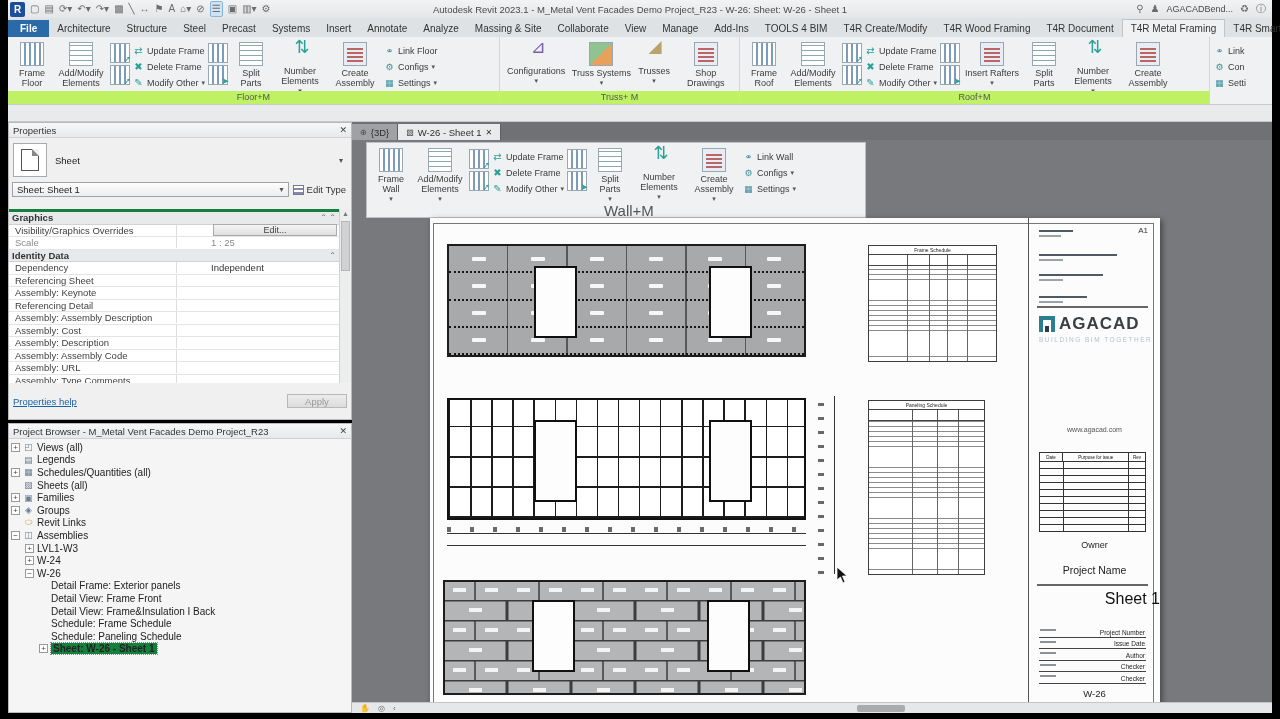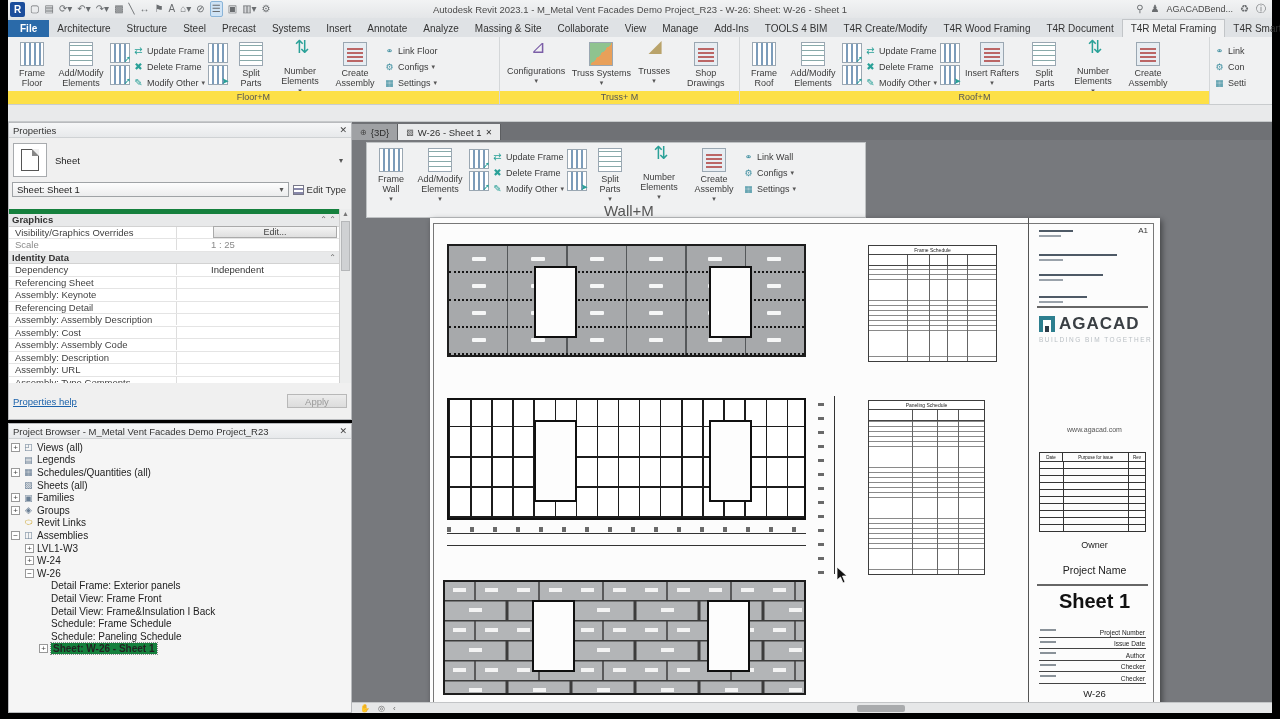--- a/index.html
+++ b/index.html
@@ -23,21 +23,21 @@
 
   
   .tabrow { left:8px; top:18px; width:1264px; height:19px; background:#dfe2e5; display:flex; align-items:flex-end; font-size:10px; color:#333; }
   .rtab { padding:3px 8px 3px 8px; white-space:nowrap; }
   .rtab.file { background:#2a6aa9; color:#fff; padding:3px 12px; font-weight:bold; }
   .rtab.active { background:#f0f1f2; border:1px solid #c2c5c8; border-bottom:none; }
 
   
   .ribbon { left:8px; top:37px; width:1264px; height:68px; background:#f0f1f2; border-bottom:1px solid #c9ccce; display:flex; overflow:hidden; }
   .rgroup { position:relative; height:100%; border-right:1px solid #d4d7d9; display:flex; align-items:flex-start; padding:3px 4px 14px 4px; gap:3px; }
-  .rgrouplabel { position:absolute; left:0; right:0; bottom:0; height:13px; font-size:9px; text-align:center; color:#555; background:#fde047; line-height:13px; }
+  .rgrouplabel { position:absolute; left:0; right:0; bottom:0; height:13px; font-size:9px; text-align:center; color:#555; background:#bef264; line-height:13px; }
   .rbtn { display:flex; flex-direction:column; align-items:center; width:52px; font-size:9px; line-height:10px; text-align:center; color:#3c3c3c; padding-top:2px; }
   .rbtn.narrow { width:40px; }
   .icb { width:24px; height:24px; border:1px solid #9aa7b2; background:repeating-linear-gradient(90deg,#fff 0 3px,#7c9cba 3px 5px); margin-bottom:2px; position:relative; }
   .icb.grid { background:repeating-linear-gradient(0deg,#fff 0 4px,#8aa 4px 5px),repeating-linear-gradient(90deg,#fff 0 4px,#7c9cba 4px 6px); }
   .icb.doc { background:#e7edf2; }
   .icb.doc::after { content:""; position:absolute; inset:3px; background:repeating-linear-gradient(0deg,#b66 0 2px,transparent 2px 4px); }
   .icb .cue { position:absolute; right:-2px; bottom:-2px; color:#2aa198; font-size:9px; line-height:9px; }
   .rstack { display:flex; flex-direction:column; gap:2px; padding-top:3px; }
   .rstack .icb { width:20px; height:20px; margin:0; }
   .rlines { display:flex; flex-direction:column; gap:1px; padding-top:3px; }
@@ -57,21 +57,21 @@
   .typesel .tico { width:34px; height:34px; background:#fff; border:1px solid #a8abae; display:flex; align-items:center; justify-content:center; }
   .sheeticon { width:18px; height:22px; border:1.5px solid #555; position:relative; background:#fff; }
   .sheeticon::after { content:""; position:absolute; right:-1px; top:-1px; border-style:solid; border-width:0 7px 7px 0; border-color:transparent #f0f0f0 #888 transparent; }
   .typesel .tname { flex:1; color:#222; }
   .typesel .ddar { padding-right:4px; color:#555; font-size:8px; }
   .instrow { display:flex; align-items:center; gap:4px; padding:0 3px 3px 3px; }
   .combo { flex:1; height:15px; background:linear-gradient(#fdfdfd,#ecedee); border:1px solid #9fa3a6; display:flex; align-items:center; padding:0 4px; color:#222; }
   .combo .ddar { margin-left:auto; font-size:8px; color:#555; }
   .edittype { display:flex; align-items:center; gap:3px; font-size:9.5px; color:#333; white-space:nowrap; padding-right:2px; }
   .etico { width:11px; height:10px; background:repeating-linear-gradient(0deg,#88a 0 2px,#fff 2px 4px); border:1px solid #778; }
-  .pgrid { position:absolute; left:0; right:12px; top:86px; bottom:18px; background:#fff; overflow:hidden; border-top:5px solid #15803d; }
+  .pgrid { position:absolute; left:0; right:12px; top:86px; bottom:18px; background:#fff; overflow:hidden; border-top:3px solid #15803d; }
   .psec { height:12.5px; background:#e8e9ea; font-weight:bold; color:#333; display:flex; align-items:center; padding:0 3px; border-bottom:1px solid #d2d2d2; }
   .psec .caret { margin-left:auto; font-size:8px; font-weight:normal; color:#666; }
   .prow { height:12.5px; display:flex; border-bottom:1px solid #e4e4e4; align-items:center; }
   .plabel { width:168px; padding-left:6px; border-right:1px solid #ddd; color:#3e3e3e; overflow:hidden; white-space:nowrap; }
   .pval { flex:1; padding-left:4px; color:#333; overflow:hidden; white-space:nowrap;margin-left:30px; }
   .editbtn { margin:1px 2px; flex:1; text-align:center; background:linear-gradient(#f4f4f4,#dfdfdf); border:1px solid #aaa; font-size:9px; color:#444; }
   .pscroll { position:absolute; right:0; top:86px; bottom:18px; width:12px; background:#eceded; border-left:1px solid #d0d0d0; font-size:7px; color:#777; text-align:center; }
   .pscroll .thumb { position:absolute; left:1px; right:1px; top:12px; height:50px; background:#cfd1d3; border:1px solid #b5b7b9; }
   .pscroll .up { position:absolute; top:1px; left:0; right:0; }
   .pscroll .dn { position:absolute; bottom:1px; left:0; right:0; }
@@ -162,21 +162,21 @@
   .revhead { height:9px; display:flex; border-bottom:1px solid #333; font-size:4.5px; line-height:9px; color:#111; text-align:center; }
   .rc1 { width:22%; border-right:1px solid #333; }
   .rc2 { flex:1; border-right:1px solid #333; }
   .rc3 { width:15%; }
   .revbody { flex:1; background:
       linear-gradient(#333,#333),linear-gradient(#333,#333),
       repeating-linear-gradient(0deg,transparent 0 6px,#333 6px 7px);
       background-size:1px 100%,1px 100%,100% 100%; background-position:22% 0,85% 0,0 0; background-repeat:no-repeat,no-repeat,repeat; }
   .tb-owner { position:absolute; left:0; right:0; top:322px; text-align:center; font-size:9px; color:#222; }
   .tb-pname { position:absolute; left:0; right:0; top:346px; text-align:center; font-size:10.5px; color:#222; }
-  .tb-sheettitle { position:absolute; left:0; right:0; top:372px; text-align:center; font-size:20px; color:#111;font-weight:bold; }
+  .tb-sheettitle { position:absolute; left:0; right:0; top:372px; text-align:right; font-size:16px; color:#111; }
   .fields { position:absolute; left:10px; right:14px; top:408px; }
   .frow { height:11.5px; border-bottom:1px solid #444; position:relative; font-size:6.5px; color:#222; }
   .frow .flbl { position:absolute; left:1px; top:3px; width:16px; height:2px; background:#8a9299; }
   .frow .fval { position:absolute; right:1px; bottom:1px; }
   .tb-num { position:absolute; left:0; right:0; top:470px; text-align:center; font-size:9.5px; color:#222; }
 
   
   .cursor { position:absolute; left:484px; top:444px; width:12px; height:18px; z-index:30; }
 
   
@@ -488,25 +488,25 @@
         </div>
       <div class="prow">
           <span class="plabel">Assembly: Assembly Description</span>
           <span class="pval"></span>
         </div>
       <div class="prow">
           <span class="plabel">Assembly: Cost</span>
           <span class="pval"></span>
         </div>
       <div class="prow">
+          <span class="plabel">Assembly: Description</span>
+          <span class="pval"></span>
+        </div>
+      <div class="prow">
           <span class="plabel">Assembly: Assembly Code</span>
-          <span class="pval"></span>
-        </div>
-      <div class="prow">
-          <span class="plabel">Assembly: Description</span>
           <span class="pval"></span>
         </div>
       <div class="prow">
           <span class="plabel">Assembly: URL</span>
           <span class="pval"></span>
         </div>
       <div class="prow">
           <span class="plabel">Assembly: Type Comments</span>
           <span class="pval"></span>
         </div>

